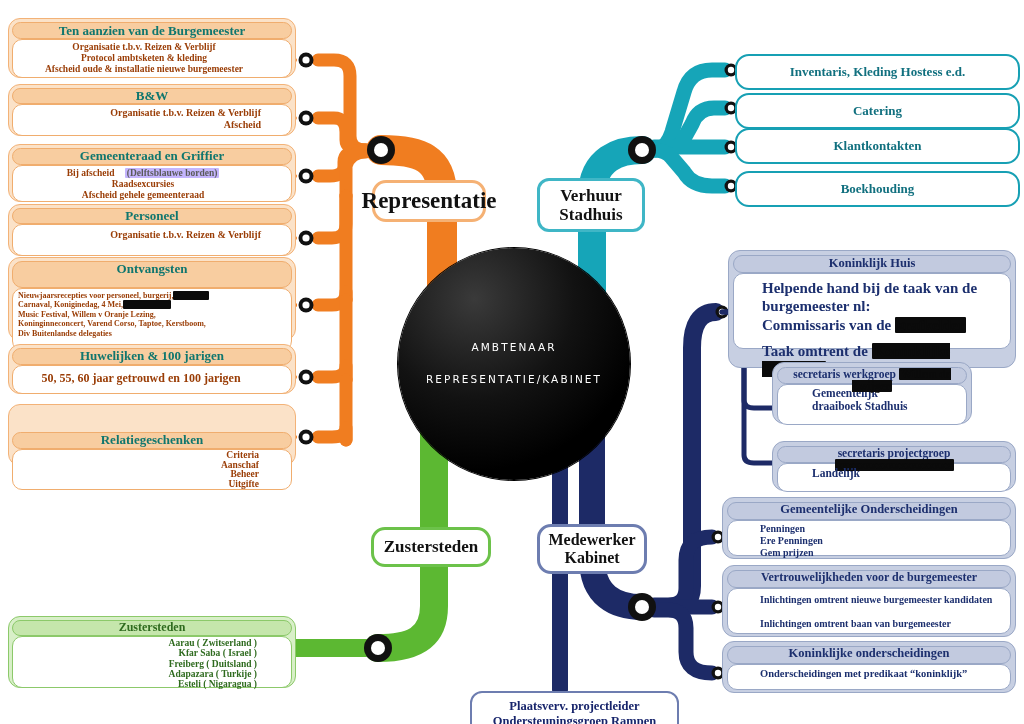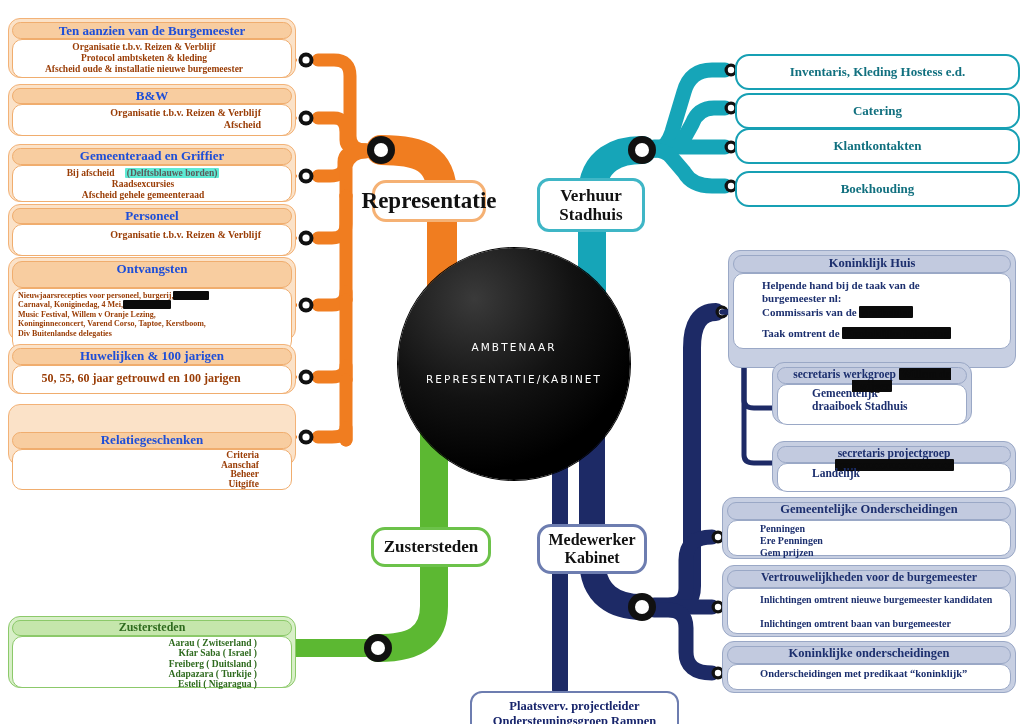--- a/index.html
+++ b/index.html
@@ -11,21 +11,21 @@
   
   .nodebox{position:absolute;box-sizing:border-box;border-radius:12px;
            background:#ffffff;}
   .nodebox .hdr{box-sizing:border-box;border-radius:10px;text-align:center;
            font-weight:bold;line-height:1.05;}
   .nodebox .body{box-sizing:border-box;border-radius:10px;background:#fff;
            line-height:1.18;}
 
   
   .or-wrap{background:#fbe2c8;border:1px solid #f3b277;}
-  .or-hdr{background:#f8cda0;color:#1d4ed8;border:1px solid #f0ad6e;}
+  .or-hdr{background:#f8cda0;color:#0f766e;border:1px solid #f0ad6e;}
   .or-body{border:1px solid #f0ad6e;color:#9a3d06;}
 
   
   .gr-wrap{background:#d8efc8;border:1px solid #8cc96a;}
   .gr-hdr{background:#c5e6ac;color:#2f6b1f;border:1px solid #8cc96a;}
   .gr-body{border:1px solid #8cc96a;color:#2f6b1f;}
 
   
   .te-box{border:2px solid #17a0b4;color:#11707f;border-radius:14px;
           background:#fff;display:flex;align-items:center;justify-content:center;
@@ -52,21 +52,21 @@
         border-radius:50%;
         background:radial-gradient(circle at 33% 22%, #3a3a3a 0%, #121212 42%, #000 72%);
         box-shadow:0 0 0 1px #000;}
   #core .ctext{position:absolute;left:0;right:0;color:#fff;text-align:center;
      font-family:"DejaVu Sans",sans-serif;font-size:10.5px;letter-spacing:2.1px;}
   #core .l1{top:93px;}
   #core .l2{top:125px;}
 
   .redact{background:#0b0b0b;color:#0b0b0b;border-radius:1px;
           padding:0 2px;}
-  .redact-gray{background:#5eead4;color:#5a5a5a;border-radius:1px;padding:0 2px;margin-left:8px;}
+  .redact-gray{background:#c4b5fd;color:#5a5a5a;border-radius:1px;padding:0 2px;margin-left:8px;}
 
   .tright{text-align:right;}
   .tleft{text-align:left;}
   .tcenter{text-align:center;}
 </style>
 </head>
 <body>
 
 <div id="stage">
 
@@ -448,21 +448,21 @@
   </div>
   <div class="te-box" style="left:735px;top:128px;width:281px;height:32px;position:absolute;font-size:13px;">
     <span>Klantkontakten</span>
   </div>
   <div class="te-box" style="left:735px;top:171px;width:281px;height:32px;position:absolute;font-size:13px;">
     <span>Boekhouding</span>
   </div>
 
   <div class="nodebox bl-wrap" style="left:728px;top:250px;width:288px;height:118px;padding:4px;">
     <div class="hdr bl-hdr" style="height:18px;font-size:12.5px;padding-top:1px;">Koninklijk Huis</div>
-    <div class="body bl-body tleft" style="height:76px;font-size:11px;font-weight:bold;padding:5px 6px 0 28px;line-height:1.22;">
+    <div class="body bl-body tleft" style="height:76px;font-size:15px;font-weight:bold;padding:5px 6px 0 28px;line-height:1.22;">
       <div>Helpende hand bij de taak van de</div>
       <div>burgemeester nl:</div>
       <div><span>Commissaris van de</span>
         <span class="redact">grafkelder</span></div>
       <div style="height:8px;"></div>
       <div><span>Taak omtrent de</span>
         <span class="redact">Koninklijke Bijzetting</span></div>
     </div>
   </div>
 

